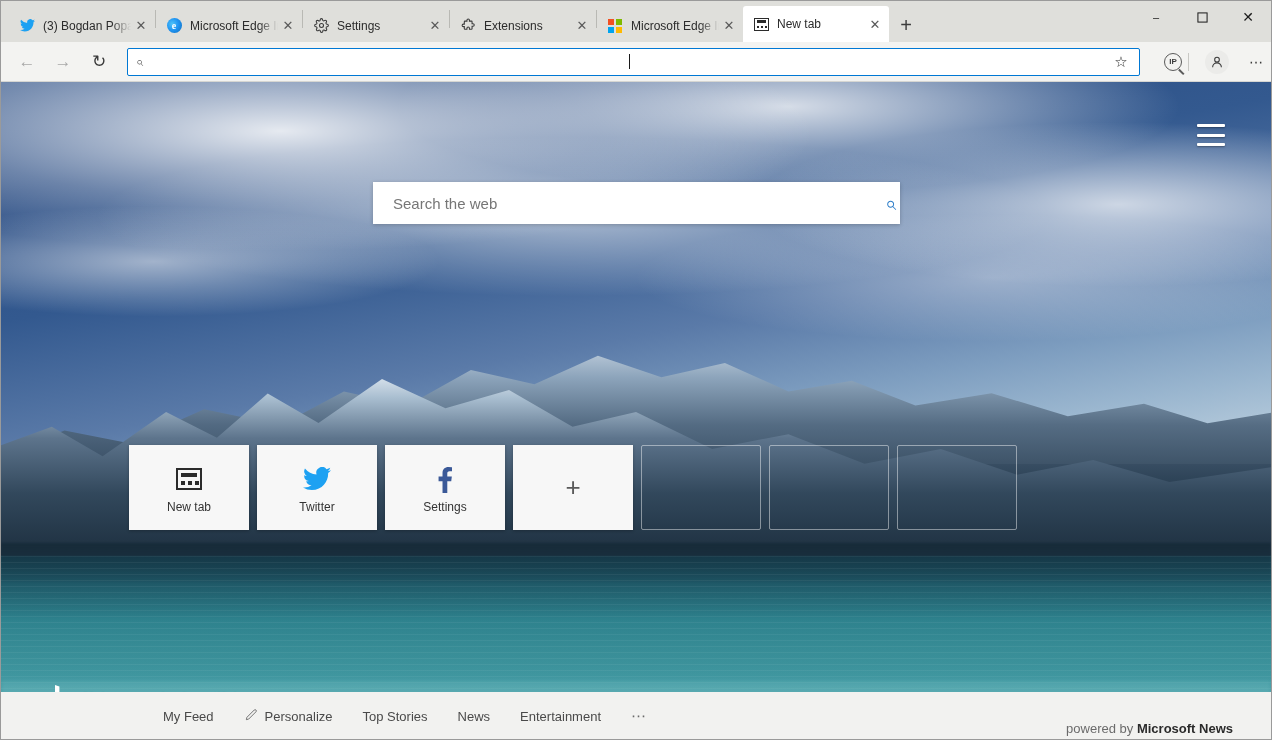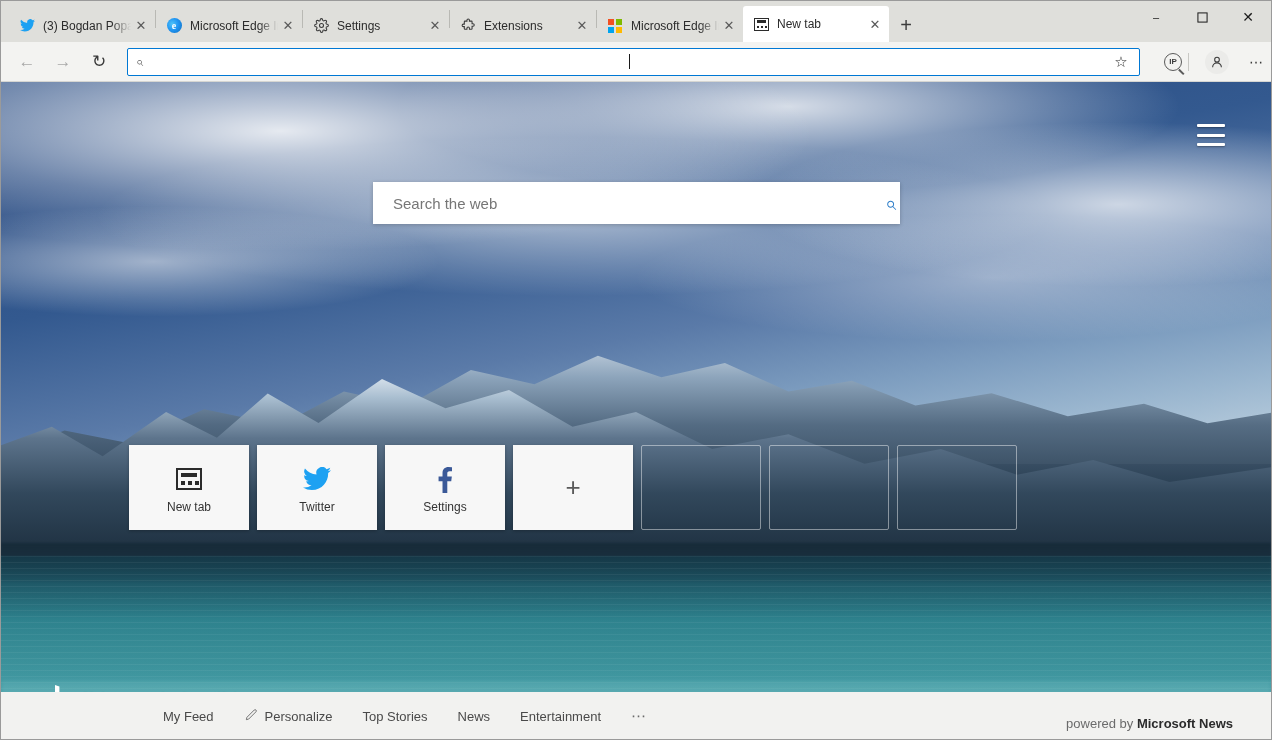--- a/index.html
+++ b/index.html
@@ -384,21 +384,21 @@
     font-size: 13px; font-weight: bold; color: #ffffff;
     text-shadow: 0 1px 2px rgba(0,0,0,0.4);
   }
 
   
   #newsbar {
     position: absolute;
     left: 0; right: 0; bottom: 0;
     height: 48px;
     background: #f2f2f0;
-    display: flex; 
+    display: flex; align-items: center;
     z-index: 10;
   }
   #newsnav {
     display: flex; align-items: center;
     gap: 30px;
     margin-left: 162px;
   }
   .newsitem {
     font-size: 13px;
     color: #4a4a4a;

